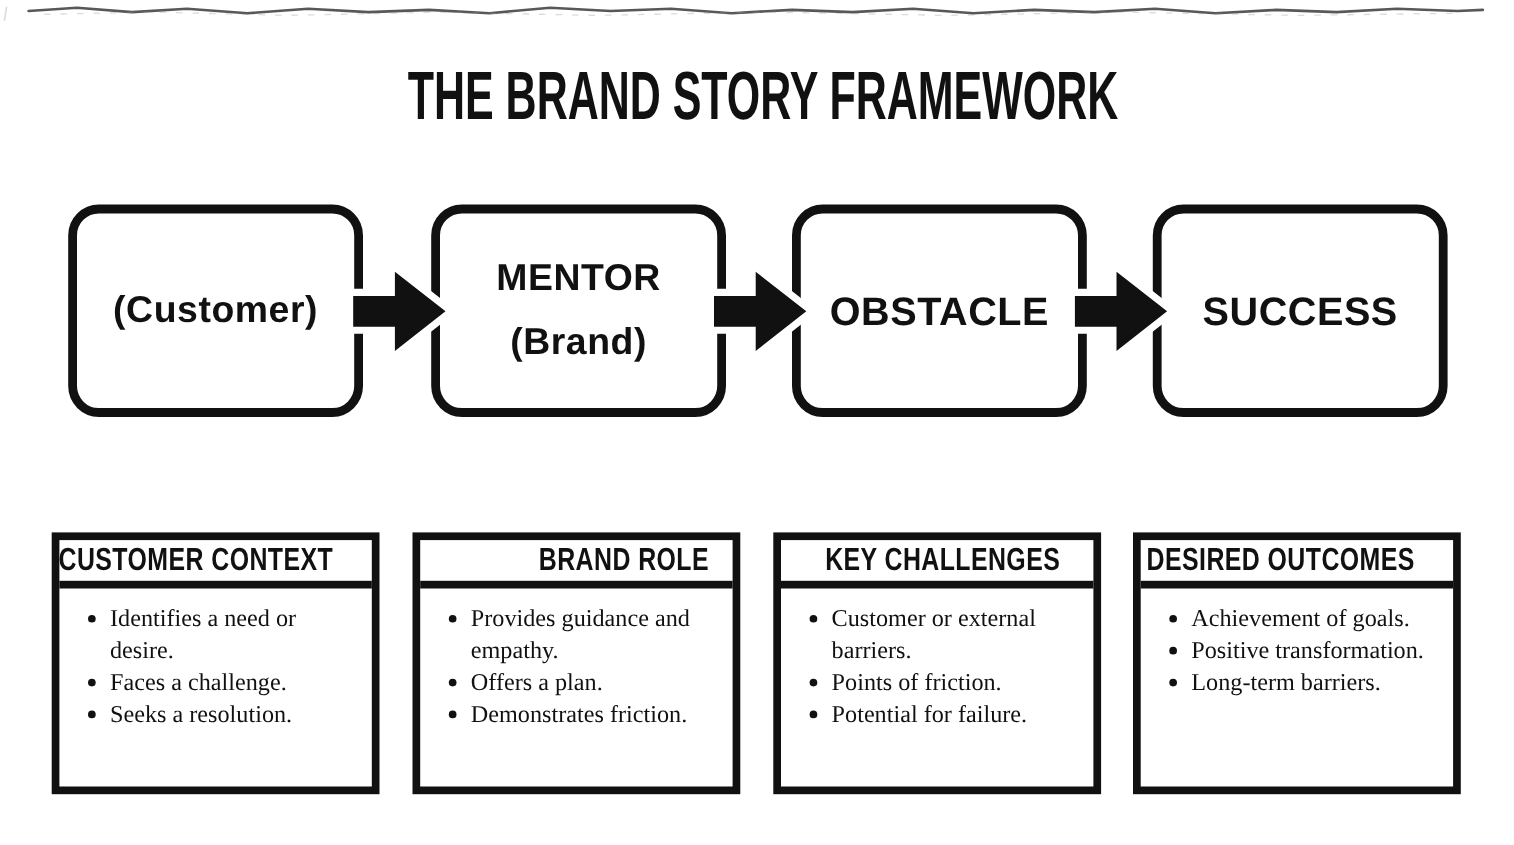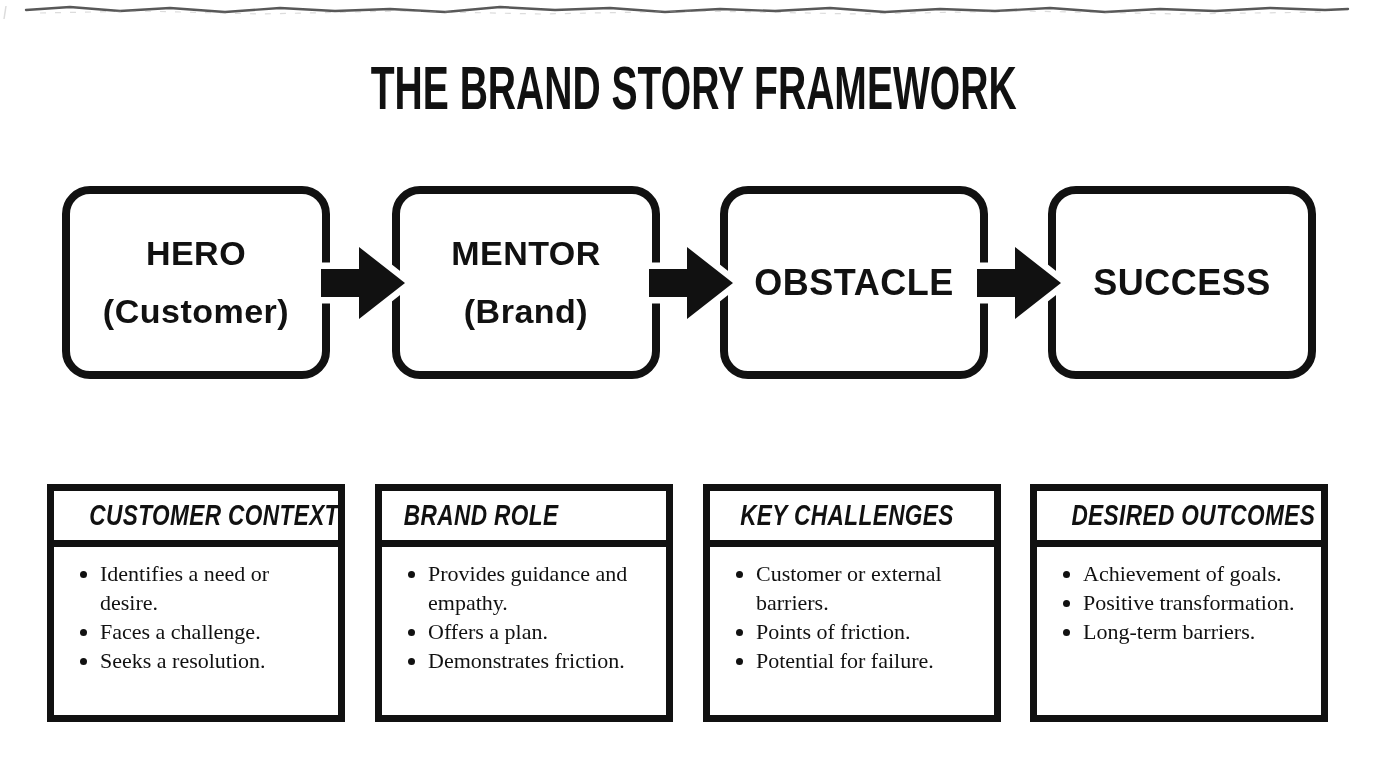--- a/index.html
+++ b/index.html
@@ -72,26 +72,25 @@
   
   .card {
     position: absolute;
     top: 484px;
     width: 298px;
     height: 238px;
     border: 7px solid var(--ink, #111);
     background: var(--background, #fff);
   }
   .card-head {
-    height: 56px;
+    height: 44px;
     border-bottom: 7px solid var(--ink, #111);
     display: flex;
     align-items: center;
-    justify-content: flex-start;
-    font-style: italic;
+    justify-content: flex-end;
   }
   .card-title {
     display: inline-block;
     font-size: 29px;
     font-weight: 700;
     letter-spacing: .5px;
     white-space: nowrap;
     transform: scaleX(.78);
     transform-origin: center;
   }
@@ -113,21 +112,20 @@
     <path d="M26,10 L70,7 120,11 170,8 225,12 280,8 335,11 390,9 445,12 500,7 555,10 610,8 665,12 720,9 775,11 830,8 885,12 940,9 995,11 1050,8 1105,12 1160,9 1215,11 1270,8 1325,10 1348,9" fill="none" stroke="#2e2e2e" stroke-width="2.4" stroke-linecap="round" stroke-linejoin="round" opacity="0.8"></path>
     <path d="M40,13 L140,11 260,14 400,11 540,14 700,11 860,14 1020,11 1180,14 1330,12" fill="none" stroke="#9a9a9a" stroke-width="1.2" stroke-dasharray="6 9" opacity="0.35"></path>
     <path d="M6,6 L4,19" fill="none" stroke="#8a8a8a" stroke-width="1.5" opacity="0.3"></path>
   </svg>
 
   <h1 class="title"><span class="title-text">THE BRAND STORY FRAMEWORK</span></h1>
 
   <div class="flow">
 
     <div class="fbox double" style="left:62px">
-      <div>HERO</div>
       <div>(Customer)</div>
     </div>
 
     <div class="fbox double" style="left:392px">
       <div>MENTOR</div>
       <div>(Brand)</div>
     </div>
 
     <div class="fbox single" style="left:720px">
       <div>OBSTACLE</div>

